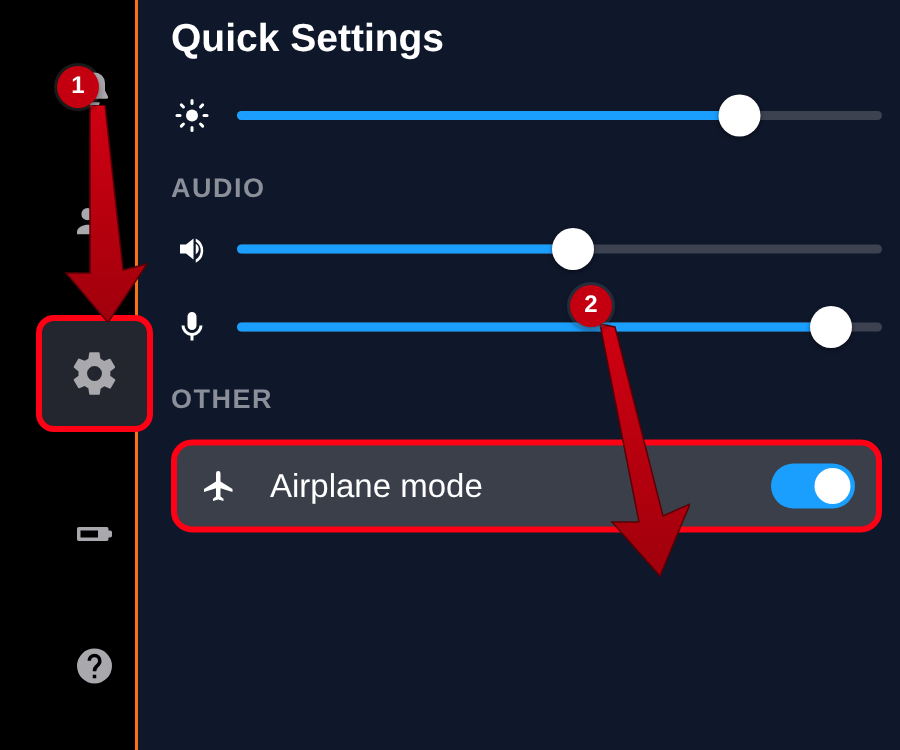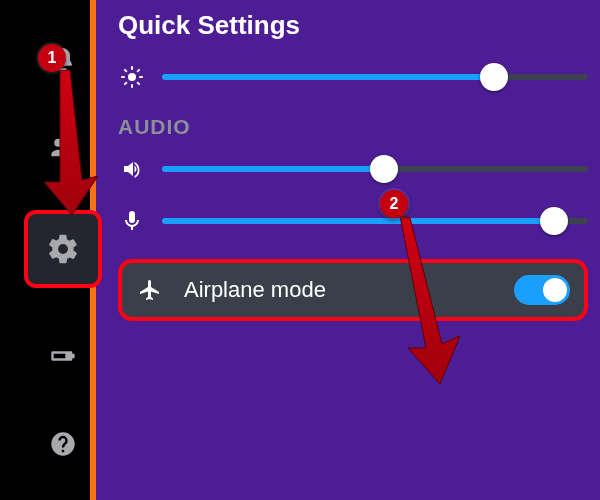--- a/index.html
+++ b/index.html
@@ -33,22 +33,22 @@
     position: relative;
     width: 78px; height: 78px;
     border: 4px solid #ff0014;
     border-radius: 12px;
     background: #23262e;
     margin-top: -6px;
   }
   .sidebar-item.gear svg { width: 34px; height: 34px; }
   .main {
     flex: 1;
-    background: #4c1d95;
-    border-left: 6px solid #f97316;
+    background: #0f172a;
+    border-left: 2px solid #f97316;
     padding: 10px 12px 0 22px;
     overflow: hidden;
   }
   .title {
     color: #fff;
     font-weight: 800;
     font-size: 26px;
     margin-bottom: 22px;
   }
   .slider-row {
@@ -77,21 +77,21 @@
   }
   .slider .thumb {
     position:absolute;
     top:50%; transform:translate(-50%,-50%);
     width:28px;height:28px;border-radius:50%;
     background:#fff;
     box-shadow:0 1px 3px rgba(0,0,0,.5);
   }
   .section-hdr {
     color:#8a8f99;
-    font-size:21px;
+    font-size:18px;
     font-weight:700;
     letter-spacing:1px;
     margin: 12px 0 16px;
   }
   .row {
     display:flex;
     align-items:center;
     gap:20px;
     padding:14px 16px;
     border-radius:10px;
@@ -207,20 +207,21 @@
         <svg viewBox="0 0 24 24">
             <path d="M12 14a3 3 0 0 0 3-3V5a3 3 0 0 0-6 0v6a3 3 0 0 0 3 3Zm5-3a5 5 0 0 1-10 0H5a7 7 0 0 0 6 6.9V21h2v-3.1A7 7 0 0 0 19 11Z"></path>
           </svg>
       </span>
       <div class="slider">
         <div class="fill" style="width:92%"></div>
         <div class="thumb" style="left:92%"></div>
       </div>
     </div>
 
+    <div class="section-hdr">OTHER</div>
 
     <div class="row highlight">
       <span class="icn">
         <svg viewBox="0 0 24 24">
             <path d="M21 16v-2l-8-5V3.5a1.5 1.5 0 0 0-3 0V9l-8 5v2l8-2.5V19l-2 1.5V22l3.5-1L15 22v-1.5L13 19v-5.5Z"></path>
           </svg>
       </span>
       <span class="lbl">Airplane mode</span>
       <div class="toggle on">
           <div class="knob"></div>

